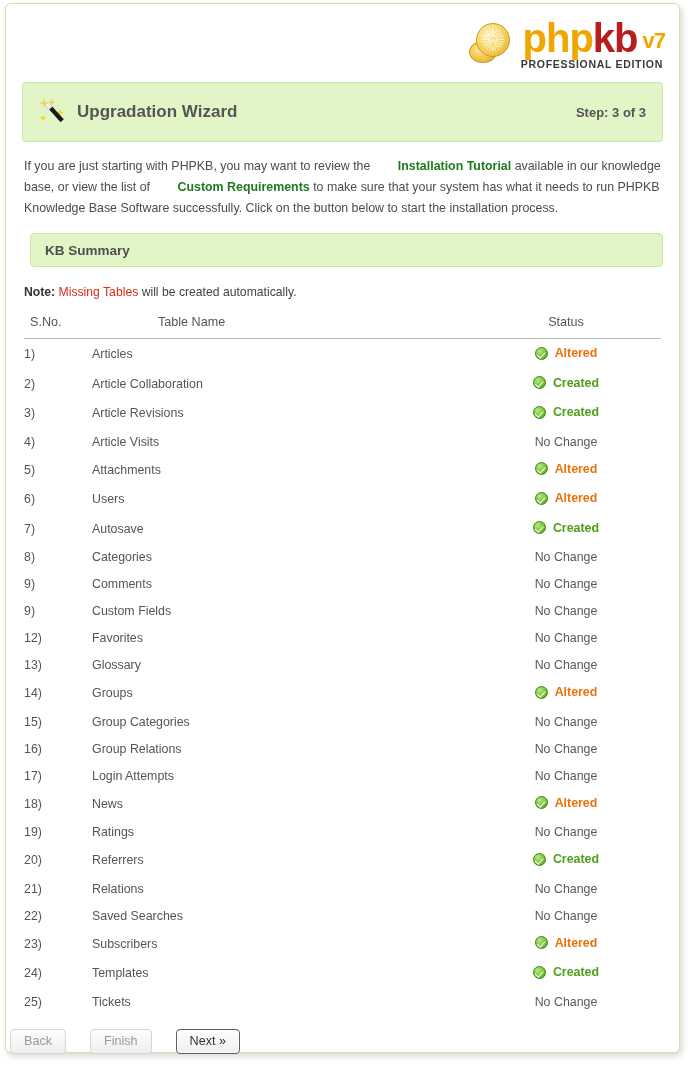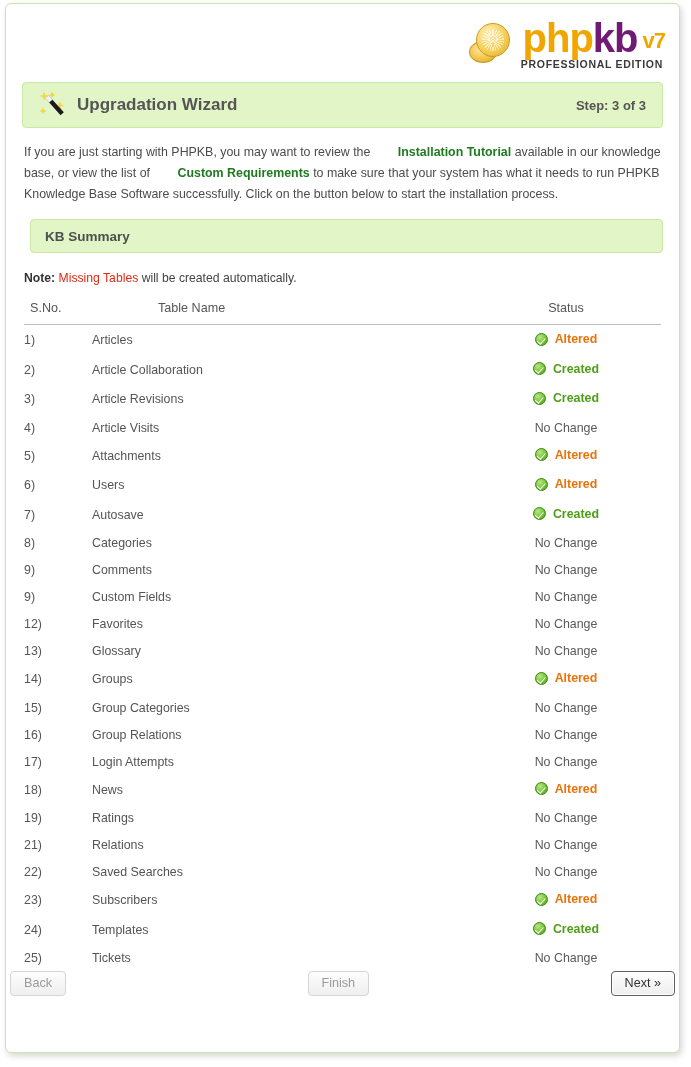--- a/index.html
+++ b/index.html
@@ -87,42 +87,42 @@
     text-align: right;
   }
   .wordmark {
     font-size: 40px;
     font-weight: bold;
     line-height: 40px;
     letter-spacing: -1px;
     white-space: nowrap;
   }
   .wm-php { color: #f0a500; }
-  .wm-kb  { color: #701a75; }
+  .wm-kb  { color: #b91c1c; }
   .wm-v7  {
     color: #f0a500;
     font-size: 22px;
     font-weight: bold;
     margin-left: 5px;
     vertical-align: 4px;
   }
   .edition {
     font-size: 10.5px;
     font-weight: bold;
     color: #3a3a3a;
     letter-spacing: 0.7px;
     text-align: right;
     margin-top: -3px;
     padding-right: 2px;
   }
 
   
   .title-bar {
     margin: 0 12px;
-    height: 46px;
+    height: 60px;
     background: #e2f5c7;
     border: 1px solid #cbe7a6;
     border-radius: 4px;
     display: flex;
     align-items: center;
     padding: 0 16px;
     box-sizing: border-box;
   }
   .wand-icon {
     position: relative;
@@ -235,24 +235,25 @@
     border: solid #ffffff;
     border-width: 0 1.8px 1.8px 0;
     transform: rotate(42deg);
   }
   .st-altered { color: #e8730c; font-weight: bold; }
   .st-created { color: #4f9e1a; font-weight: bold; }
   .st-nochange { color: #5a5a5a; }
 
   
   .btn-row {
+    margin-top: 14px;
     display: flex;
-    justify-content: space-between;
+    justify-content: flex-start;
     align-items: center;
-    gap: 12px;
+    gap: 24px;
   }
   .btn {
     font-family: "Liberation Sans", sans-serif;
     font-size: 12.6px;
     padding: 4px 13px 5px 13px;
     border-radius: 4px;
     background: linear-gradient(#fdfdfd, #efefef);
     cursor: pointer;
   }
   .btn-disabled {
@@ -456,20 +457,28 @@
               </span></td>
           </tr>
           <tr>
             <td class="td-sno">19)</td>
             <td class="td-name">Ratings</td>
             <td class="td-status"><span class="status-wrap">
                 <span class="st-nochange">No Change</span>
               </span></td>
           </tr>
           <tr>
+            <td class="td-sno">20)</td>
+            <td class="td-name">Referrers</td>
+            <td class="td-status"><span class="status-wrap">
+                <span class="check-badge"></span>
+                <span class="st-created">Created</span>
+              </span></td>
+          </tr>
+          <tr>
             <td class="td-sno">21)</td>
             <td class="td-name">Relations</td>
             <td class="td-status"><span class="status-wrap">
                 <span class="st-nochange">No Change</span>
               </span></td>
           </tr>
           <tr>
             <td class="td-sno">22)</td>
             <td class="td-name">Saved Searches</td>
             <td class="td-status"><span class="status-wrap">

